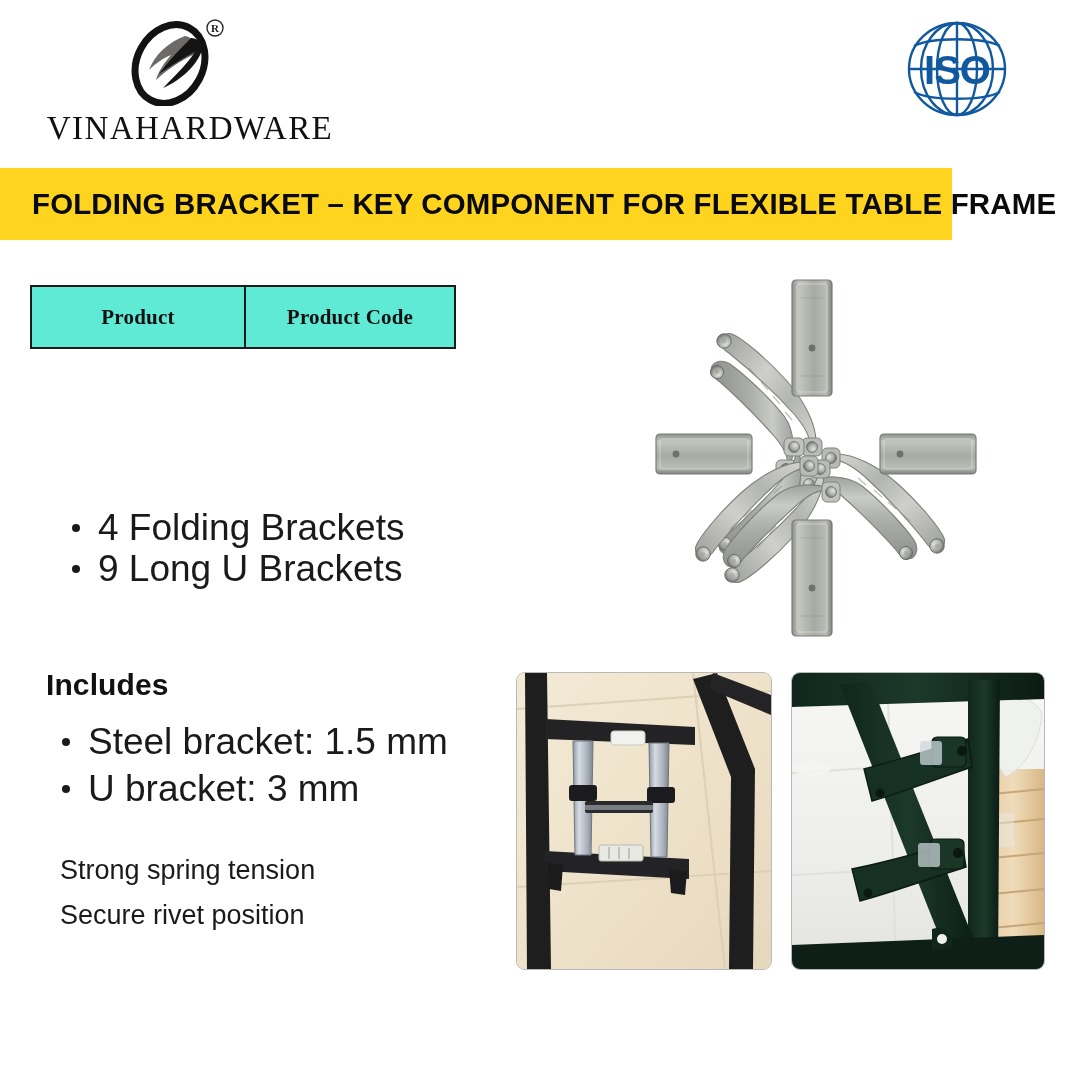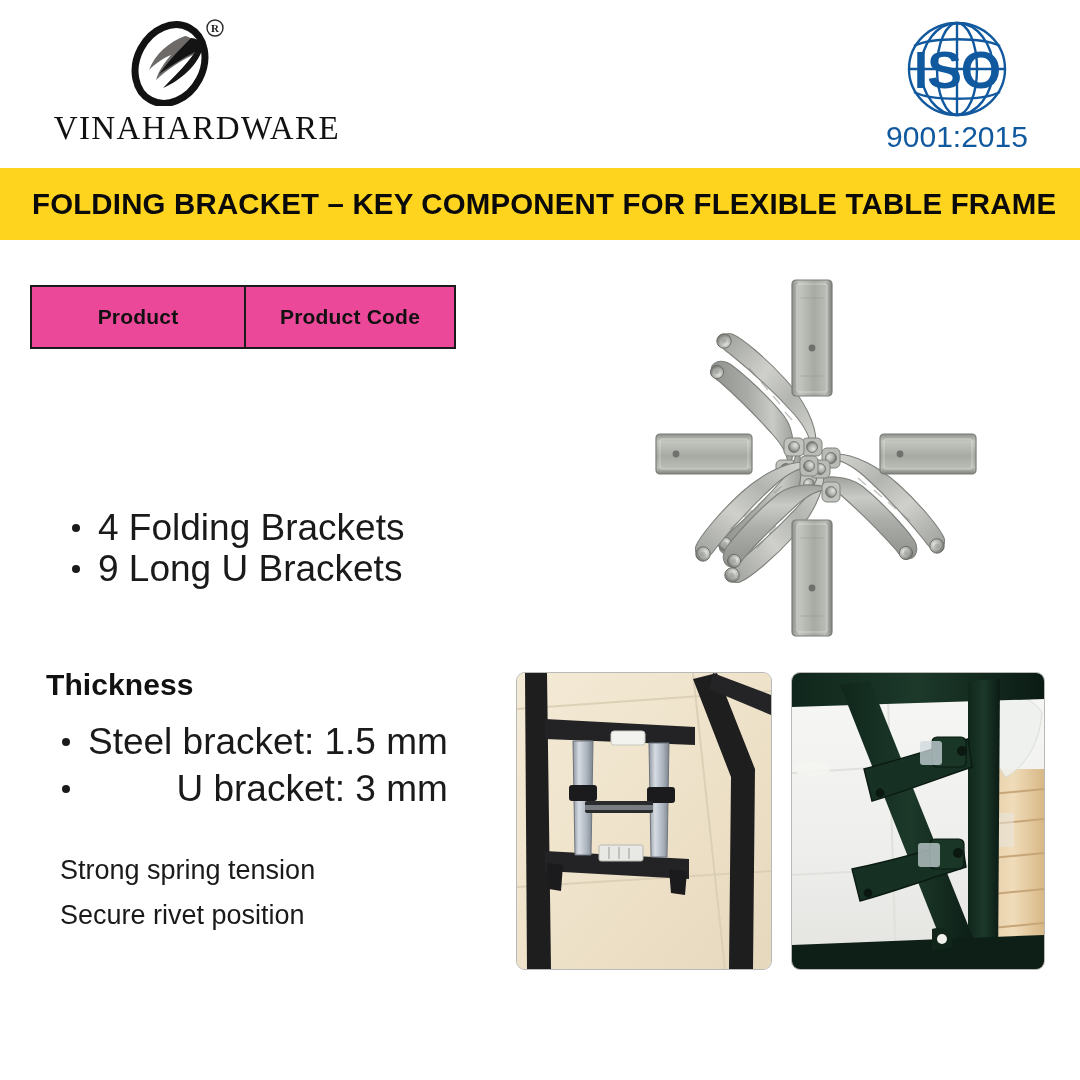--- a/index.html
+++ b/index.html
@@ -33,21 +33,21 @@
   }
   #logo-mark {
     position: absolute;
     left: 85px; top: 0px;
     width: 100px; height: 88px;
   }
   #logo-wordmark {
     position: absolute;
     left: 0px; top: 92px;
     width: 300px;
-    text-align: right;
+    text-align: center;
     font-family: "Liberation Serif", serif;
     font-size: 33px;
     letter-spacing: 1.4px;
     color: #111111;
     white-space: nowrap;
   }
 
   #iso-badge {
     position: absolute;
     left: 872px; top: 20px;
@@ -58,41 +58,41 @@
     left: 14px; top: 0px;
     width: 142px; height: 98px;
   }
   #iso-text {
     position: absolute;
     left: 20px; top: 28px;
     width: 130px;
     text-align: center;
     font-family: "Liberation Sans", sans-serif;
     font-weight: bold;
-    font-size: 52px;
+    font-size: 40px;
     line-height: 44px;
     color: #11599f;
     letter-spacing: -1px;
   }
   #iso-standard {
     position: absolute;
     left: 0px; top: 100px;
     width: 170px;
     text-align: center;
     font-size: 30px;
     font-weight: normal;
     color: #11599f;
     letter-spacing: 0px;
   }
 
   
   #title-banner {
     position: absolute;
     left: 0; top: 168px;
-    width: 1080px; height: 72px;
+    width: 952px; height: 72px;
     background: #ffd41f;
     display: flex;
     align-items: center;
   }
   #banner-title {
     margin-left: 32px;
     font-family: "Liberation Sans Narrow", "Liberation Sans", sans-serif;
     font-weight: bold;
     font-size: 30px;
     letter-spacing: 0.2px;
@@ -111,25 +111,26 @@
     table-layout: fixed;
   }
   #product-table td, #product-table th {
     border: 2px solid #1b1b1b;
     padding: 0;
     text-align: center;
     vertical-align: middle;
   }
   .th-cell {
     height: 60px;
-    background: #ec4899;
+    background: #5eead4;
     font-weight: bold;
     font-size: 21px;
     color: #111111;
     letter-spacing: 0.2px;
+    font-family: Liberation Serif, serif;
   }
   .td-cell {
     height: 70px;
     background: #ffffff;
     font-weight: normal;
     font-size: 20px;
     color: #1a1a1a;
     line-height: 26px;
   }
   .col-product { width: 212px; }
@@ -170,21 +171,20 @@
     border-radius: 50%;
     background: #1a1a1a;
   }
   #set-includes-list {
     left: 62px; top: 507px;
     line-height: 41px;
   }
   #thickness-list {
     left: 52px; top: 718px;
     line-height: 47px;
-    text-align: right;
   }
 
   #feature-notes {
     position: absolute;
     left: 60px; top: 848px;
     font-size: 27px;
     line-height: 45px;
     color: #1a1a1a;
   }
   #feature-notes div { white-space: nowrap; }
@@ -238,21 +238,20 @@
           <ellipse cx="71" cy="49" rx="48" ry="46"></ellipse>
           <ellipse cx="71" cy="49" rx="20" ry="46"></ellipse>
           <ellipse cx="71" cy="49" rx="36" ry="46"></ellipse>
           <line x1="23" y1="49" x2="119" y2="49"></line>
           <path d="M28 26 C 45 17, 97 17, 114 26"></path>
           <path d="M28 72 C 45 81, 97 81, 114 72"></path>
           <line x1="71" y1="3" x2="71" y2="95"></line>
         </g>
       </svg>
       <div id="iso-text">ISO</div>
-      <div id="iso-standard">9001:2015</div>
     </div>
   </div>
 
   <div id="title-banner">
     <div id="banner-title">FOLDING BRACKET – KEY COMPONENT FOR FLEXIBLE TABLE FRAME</div>
   </div>
 
   <table id="product-table">
     <tbody>
       <tr>
@@ -260,21 +259,21 @@
         <th class="th-cell col-code">Product Code</th>
       </tr>
     </tbody>
   </table>
 
   <ul class="bullet-list" id="set-includes-list">
     <li>4 Folding Brackets</li>
     <li>9 Long U Brackets</li>
   </ul>
 
-  <div class="section-heading" id="thickness-heading">Thickness</div>
+  <div class="section-heading" id="thickness-heading">Includes</div>
   <ul class="bullet-list" id="thickness-list">
     <li>Steel bracket: 1.5 mm</li>
     <li>U bracket: 3 mm</li>
   </ul>
 
   <div id="feature-notes">
     <div>Strong spring tension</div>
     <div>Secure rivet position</div>
   </div>
 

